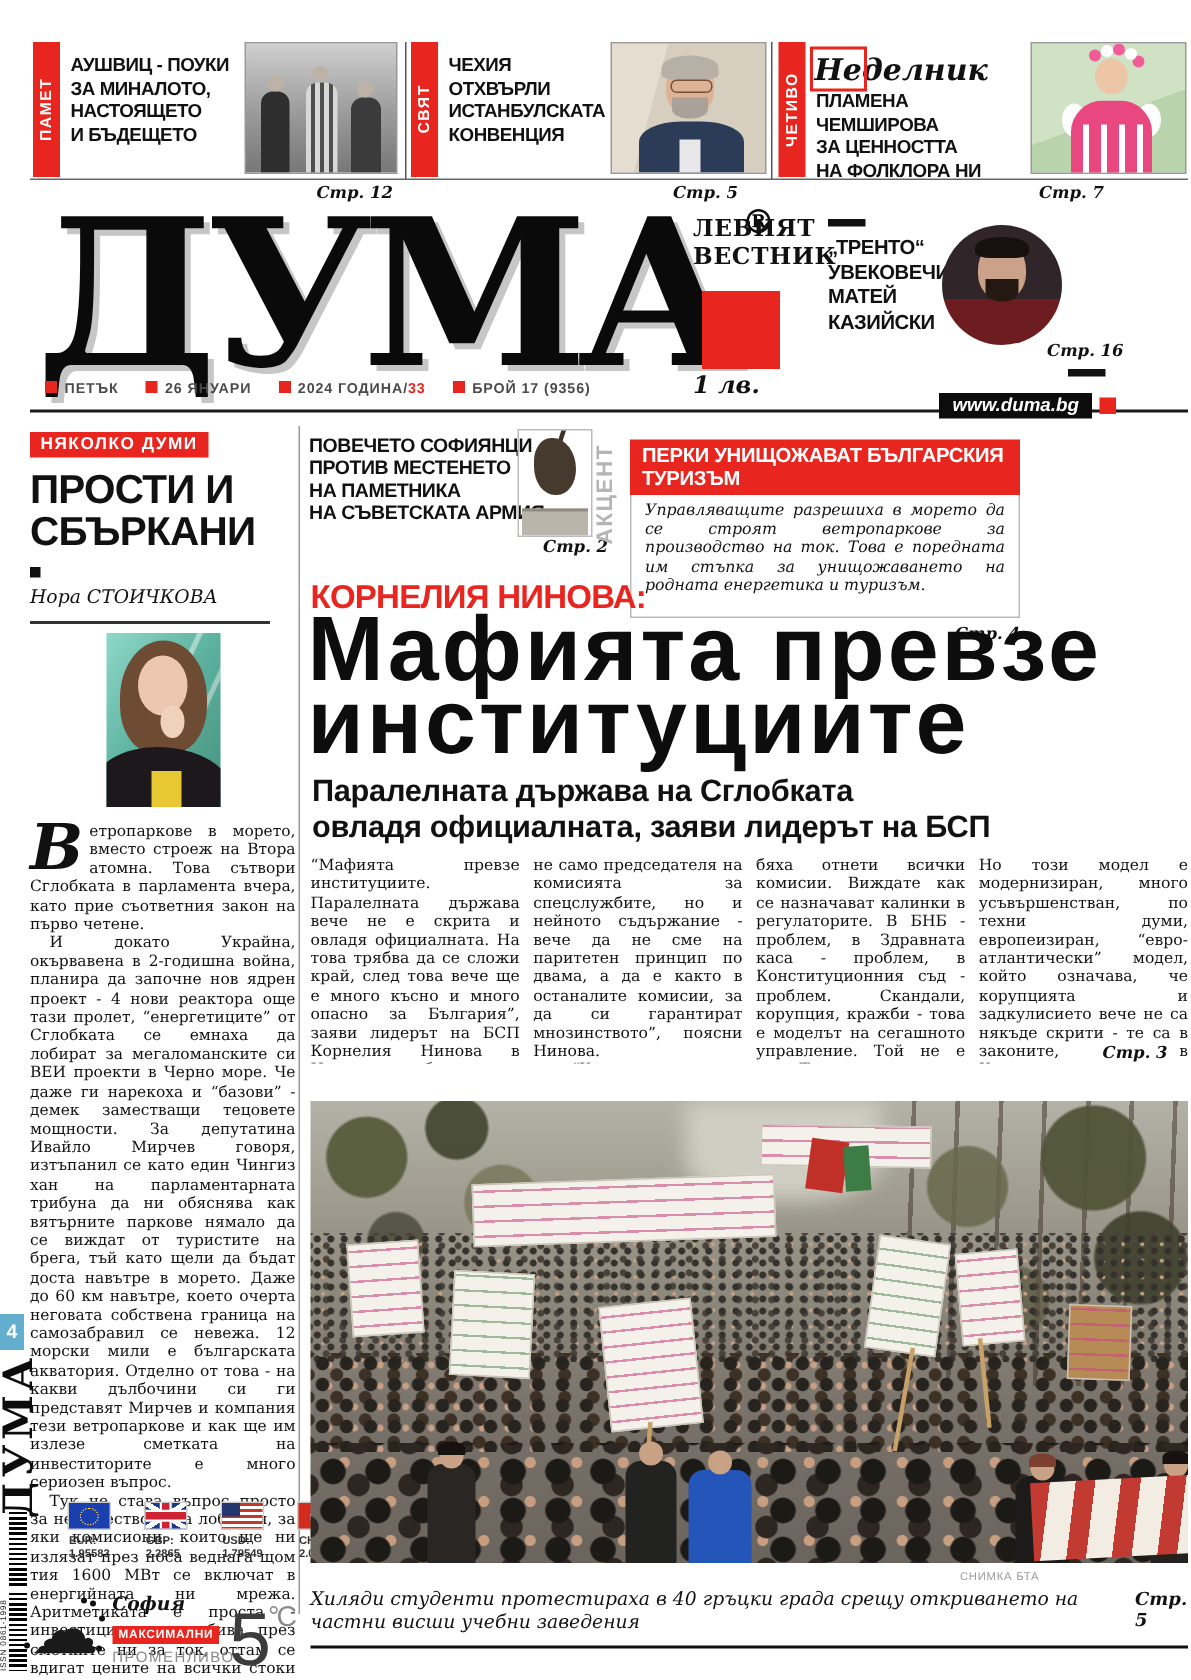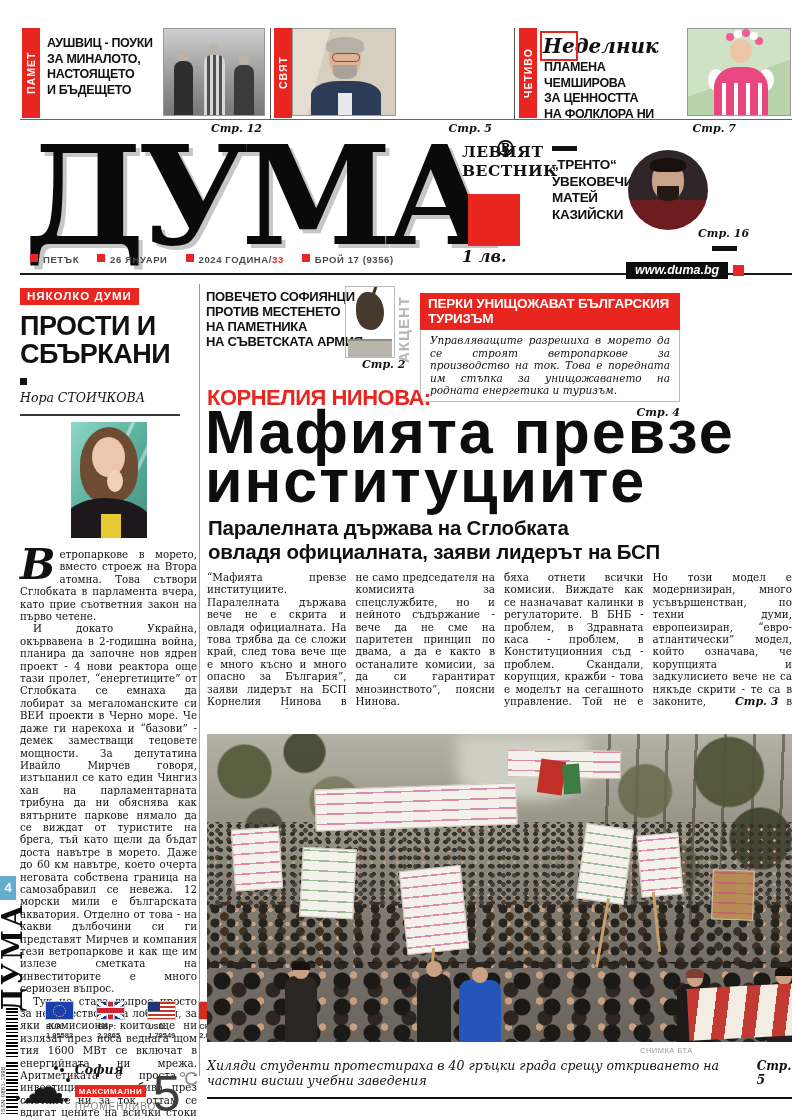--- a/index.html
+++ b/index.html
@@ -135,21 +135,21 @@
   .mon-photo .st{position:absolute;top:5px;left:10px;width:28px;height:38px;background:#463a2e;
                  border-radius:40% 55% 45% 50%;}
   .mon-photo .fl{position:absolute;top:-2px;left:26px;width:3px;height:18px;background:#3c3228;transform:rotate(18deg);}
   .mon-photo .ped{position:absolute;bottom:0;left:2px;width:44px;height:16px;background:#b9b5aa;
                   border-top:2px solid #8f8b80;}
   .mon-pref{left:362px;top:358px;}
   .akcent-label{left:395px;top:291px;height:72px;writing-mode:vertical-rl;transform:rotate(180deg);
                 color:#b5b5b5;font-weight:bold;font-size:15px;letter-spacing:1px;}
   .akcent{left:420px;top:293px;width:260px;}
   .akcent-bar{background:#e8251f;color:#fff;font-weight:bold;font-size:13.5px;letter-spacing:-.2px;padding:3px 8px 4px;}
-  .akcent-sum{border:1px solid #bbb;border-top:0;padding:4px 9px 4px;font-family:"DejaVu Serif",serif;
+  .akcent-sum{border:1px solid #bbb;border-top:0;padding:4px 9px 14px;font-family:"DejaVu Serif",serif;
               font-style:italic;font-size:10.5px;line-height:12.5px;text-align:justify;}
   .akcent-pref{text-align:right;margin-top:4px;}
 
   
   .kicker{left:207px;top:385px;color:#e8251f;font-weight:bold;font-size:22px;letter-spacing:-.5px;}
   .headline{left:205px;top:408px;width:590px;font-weight:bold;font-size:61px;line-height:49px;
             letter-spacing:2px;color:#0d0d0d;}
   .subhead{left:208px;top:516px;width:520px;font-weight:bold;font-size:20.5px;line-height:23.5px;letter-spacing:-.2px;}
   .bodycols{left:207px;top:571px;width:585px;height:138px;display:flex;gap:9px;overflow:hidden;}
   .bcol{flex:1;font-family:"DejaVu Serif",serif;font-size:10.4px;line-height:12.4px;text-align:justify;}
@@ -229,20 +229,24 @@
 И БЪДЕЩЕТО</div>
     <div class="t-photo ph-ausch">
       <div class="f f1"></div>
         <div class="f f2"></div>
         <div class="f f3"></div>
     </div>
   </div>
   <div class="abs vsep" style="left:270px;"></div>
   <div class="abs teaser" style="left:274px;width:238px;">
     <div class="tab">СВЯТ</div>
+    <div class="t-head preline" style="width:104px;">ЧЕХИЯ
+ОТХВЪРЛИ
+ИСТАНБУЛСКАТА
+КОНВЕНЦИЯ</div>
     <div class="t-photo ph-czech">
       <div class="suit"></div>
         <div class="shirt"></div>
         <div class="head"></div>
       <div class="hair"></div>
         <div class="glasses"></div>
         <div class="beard"></div>
     </div>
   </div>
   <div class="abs vsep" style="left:514px;"></div>

